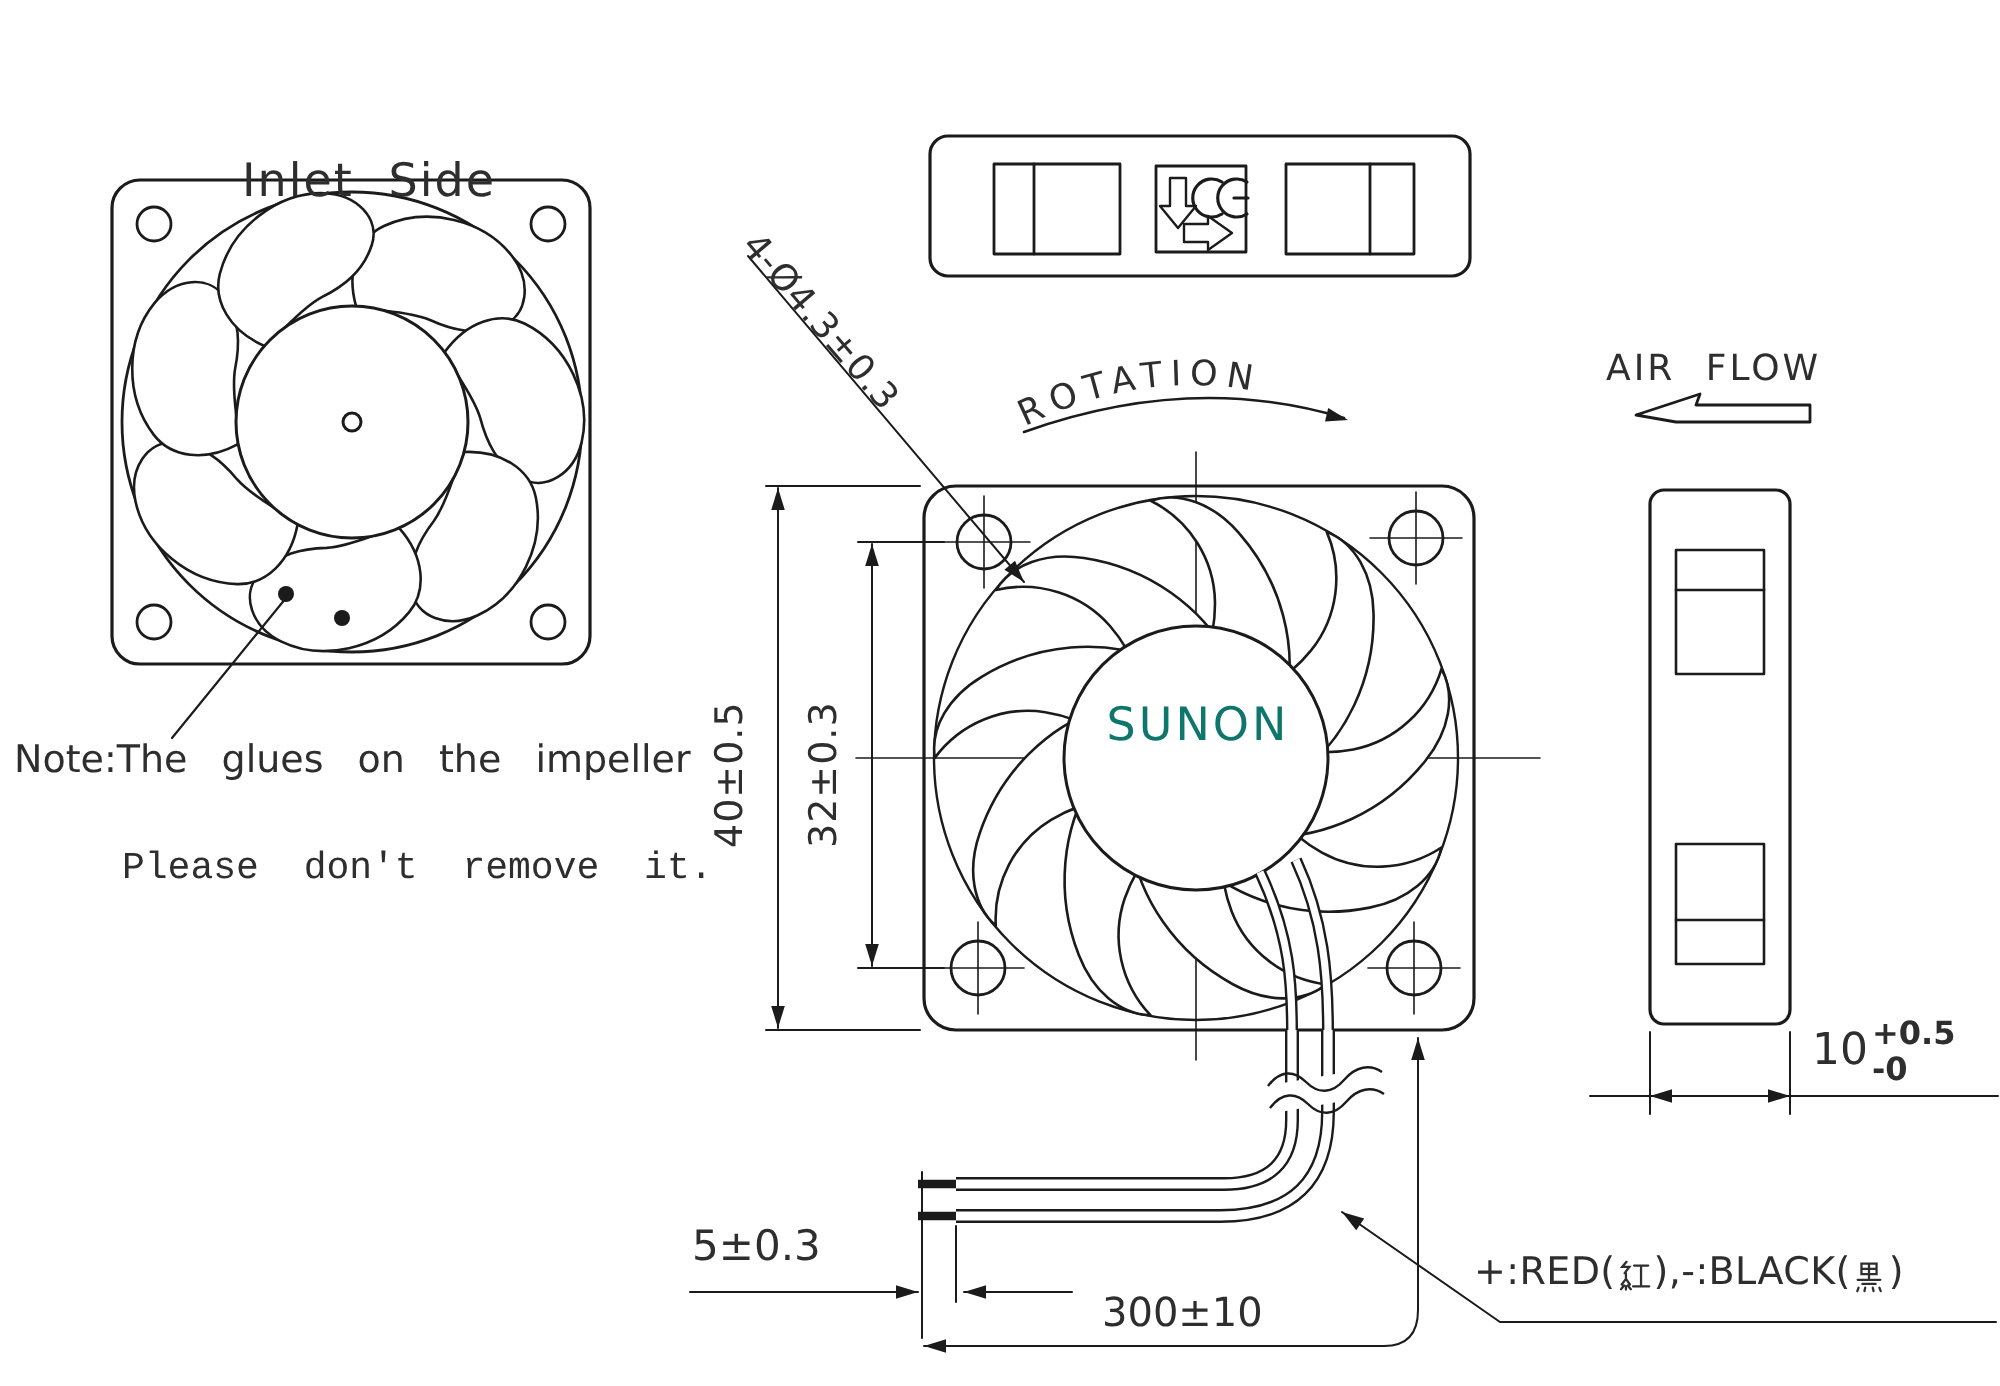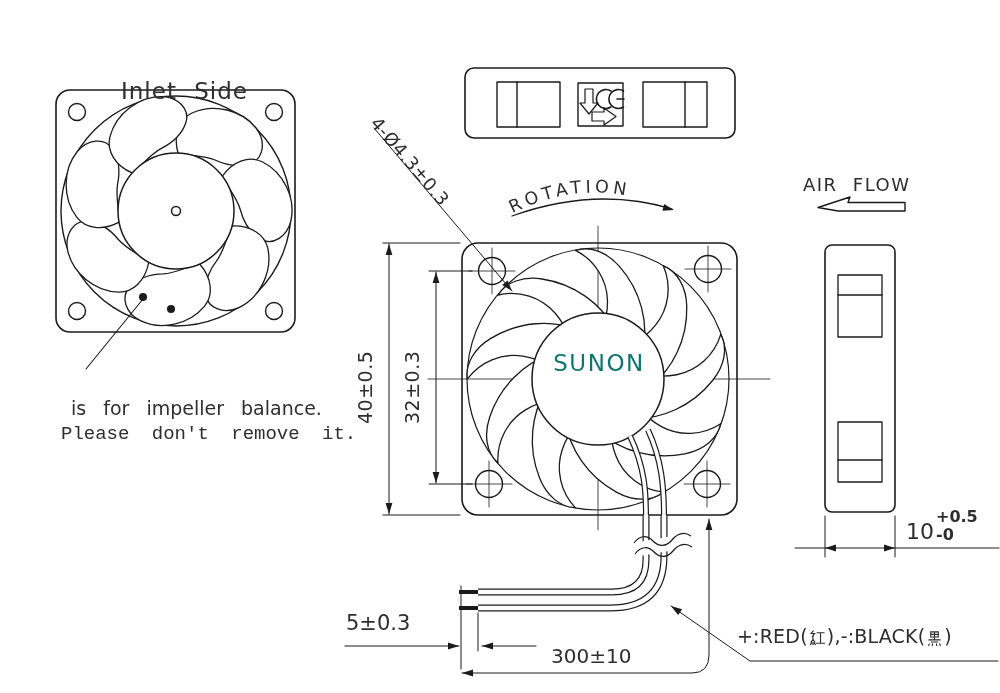--- a/index.html
+++ b/index.html
@@ -14,21 +14,21 @@
   .lbl-holes{left:381px;top:114px;font-size:18px;transform:rotate(49.5deg);transform-origin:0 0;letter-spacing:.5px;}
   .lbl-airflow{left:803px;top:176px;font-size:18px;word-spacing:8px;letter-spacing:1.5px;}
   .lbl-sunon{left:553px;top:352px;width:92px;text-align:center;font-size:23px;letter-spacing:1.5px;color:#0f766e;}
   .lbl-40{left:356px;top:424px;font-size:19px;transform:rotate(-90deg);transform-origin:0 0;letter-spacing:.5px;}
   .lbl-32{left:403px;top:424px;font-size:19px;transform:rotate(-90deg);transform-origin:0 0;letter-spacing:.5px;}
   .lbl-5{left:346px;top:613px;font-size:21px;}
   .lbl-300{left:551px;top:646px;font-size:20px;}
   .lbl-ul1{left:744px;top:599px;font-size:19px;letter-spacing:.5px;}
   .lbl-ul2{left:737px;top:627px;font-size:19px;letter-spacing:.2px;display:flex;align-items:center;}
   .lbl-ul2 svg{display:inline-block;margin:0 1px;position:relative;top:1px;}
-  .dim10{left:906px;top:509px;display:flex;align-items:flex-end;}
+  .dim10{left:906px;top:509px;display:flex;align-items:center;}
   .dim10 .base{font-size:22px;}
   .dim10 .stack{display:inline-flex;flex-direction:column;font-size:16px;line-height:1.1;margin-left:2px;margin-top:-1px;font-weight:bold;}
 </style>
 </head>
 <body>
 
 <div class="canvas">
 
   <svg class="linework" width="1000" height="693" viewBox="0 0 1000 693" fill="none" stroke="#1b1b1b" stroke-width="1.6" stroke-linecap="round" stroke-linejoin="round">
 
@@ -157,21 +157,21 @@
       <path d="M671,606 L750,661 H998"></path>
       <polygon points="671,606 682.1,609.3 678.1,615.1" fill="#1b1b1b" stroke="none"></polygon>
     </g>
 
     <text font-size="17.5" letter-spacing="4" fill="#2e2e2e" stroke="none" font-family="DejaVu Sans, sans-serif">
       <textPath href="#rotArc" startOffset="14">ROTATION</textPath>
     </text>
   </svg>
 
   <div class="lbl lbl-inlet">Inlet Side</div>
-  <div class="lbl lbl-note2">is for impeller balance.</div>
+  <div class="lbl lbl-note1">Note:The glues on the impeller</div>
   <div class="lbl lbl-note3">Please don't remove it.</div>
   <div class="lbl lbl-holes">4-Ø4.3±0.3</div>
   <div class="lbl lbl-airflow">AIR FLOW</div>
   <div class="lbl lbl-sunon">SUNON</div>
   <div class="lbl lbl-40">40±0.5</div>
   <div class="lbl lbl-32">32±0.3</div>
   <div class="lbl lbl-5">5±0.3</div>
   <div class="lbl lbl-300">300±10</div>
 
   <div class="lbl dim10">

